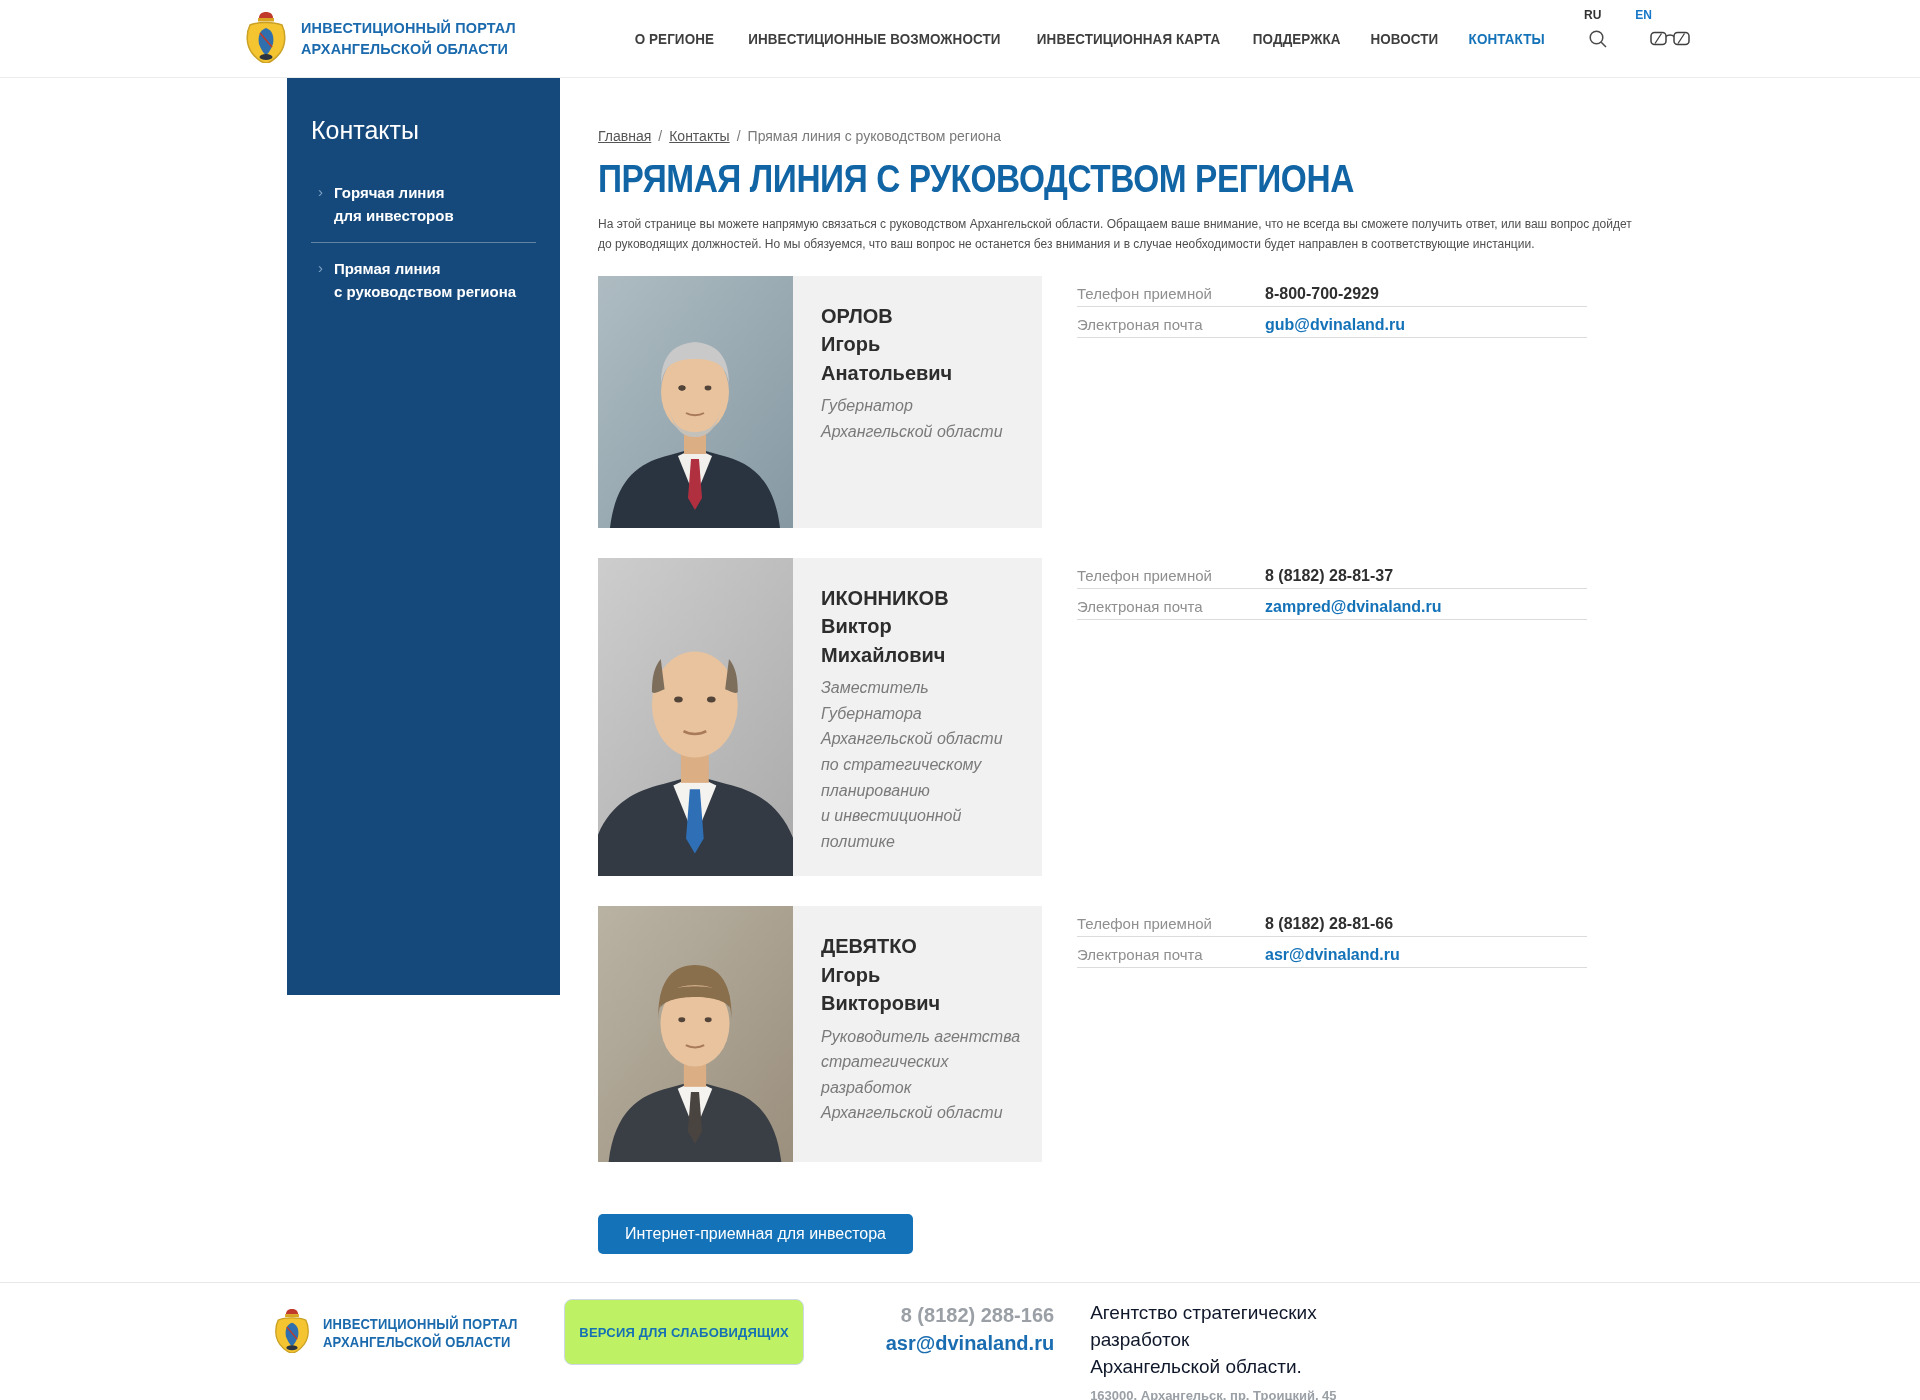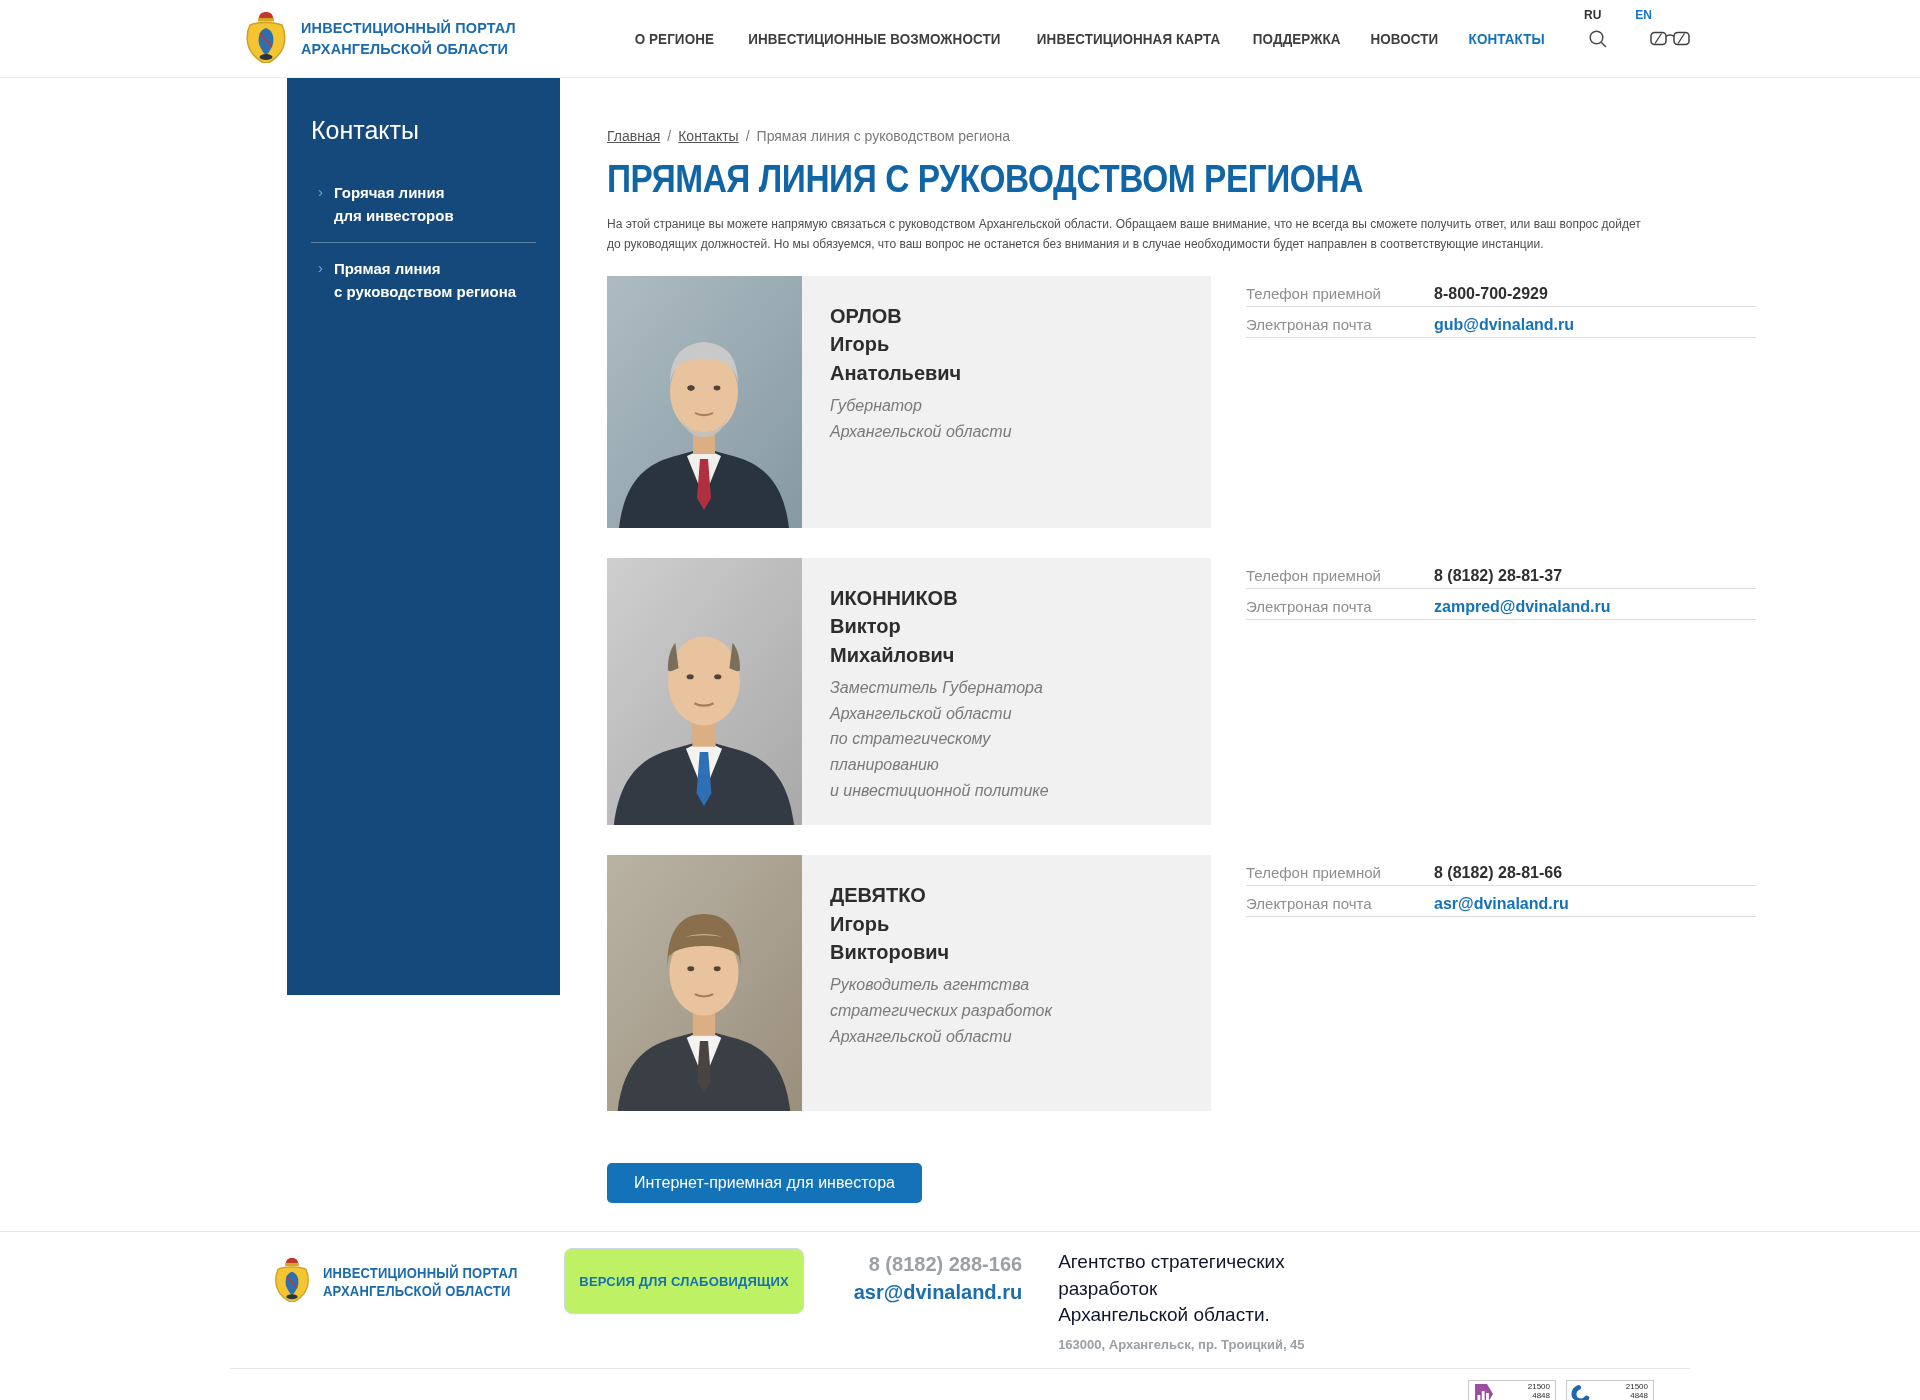--- a/index.html
+++ b/index.html
@@ -31,34 +31,34 @@
   
   .layout { width:1460px; margin:0 auto; display:flex; align-items:flex-start; }
   .sidebar { width:273px; min-height:917px; background:#15497c; color:#fff;
     padding:38px 24px 0 24px; flex:none; margin-left:57px; }
   .sidebar-title { font-size:25px; font-weight:500; margin:0 0 22px 0; }
   .side-item { position:relative; padding:15px 0 15px 23px; font-size:15px; font-weight:bold;
     line-height:1.5; cursor:pointer; }
   .side-item .arr { position:absolute; left:7px; top:14px; color:#7fa4c6; font-size:15px; font-weight:normal; }
   .side-item + .side-item { border-top:1px solid rgba(255,255,255,.32); }
 
-  .main { flex:1; padding:50px 0 28px 38px;margin-left:9px; }
+  .main { flex:1; padding:50px 0 28px 38px; }
 
   .breadcrumb { font-size:14px; color:#7a7a7a; }
   .breadcrumb a { color:#555; text-decoration:underline; cursor:pointer; }
   .bc-sep { margin:0 7px; color:#7a7a7a; }
 
   h1.page-title { margin:14px 0 0; font-size:38px; font-weight:700; color:#1165a5; letter-spacing:-.5px; }
   h1.page-title span { display:inline-block; transform:scaleX(.88); transform-origin:left center; white-space:nowrap; }
 
   .intro { margin:14px 0 0; max-width:1038px; font-size:12px; line-height:1.63; color:#4f4f4f; }
 
   .people { margin-top:22px; }
   .person-row { display:flex; margin-bottom:30px; }
-  .person-card { display:flex; width:604px; background:#f1f1f1; flex:none; }
+  .person-card { display:flex; width:444px; background:#f1f1f1; flex:none; }
   .row1 .person-card { min-height:252px; }
   .row2 .person-card { min-height:258px; }
   .row3 .person-card { min-height:256px; }
   .person-photo { width:195px; flex:none; position:relative; overflow:hidden; }
   .person-photo svg { position:absolute; top:0; left:0; width:100%; height:100%; }
   .person-info { flex:1; padding:26px 18px 22px 28px; }
   .person-name { font-size:20px; font-weight:700; color:#2d2d2d; line-height:1.42; }
   .person-name span { display:block; }
   .person-role { margin-top:6px; font-style:italic; font-size:16px; color:#7a7a7a; line-height:1.6; }
   .contact-table { width:510px; margin-left:35px; flex:none; }
@@ -81,21 +81,21 @@
     background:
       linear-gradient(115deg, rgba(255,255,255,0) 42%, rgba(255,255,255,.08) 42%, rgba(255,255,255,.08) 58%, rgba(255,255,255,0) 58%),
       linear-gradient(245deg, rgba(255,255,255,0) 55%, rgba(255,255,255,.06) 55%),
       #1472b8;
     color:#fff; font-size:13px; font-weight:700; text-align:left; padding:15px 14px;
     line-height:1.6; position:relative; cursor:pointer; font-family:inherit; letter-spacing:.2px; }
   .apply-btn .arrow { position:absolute; right:20px; bottom:17px; font-size:17px; font-weight:normal; }
   .access-btn { margin-left:32px; margin-top:3px; width:240px; height:66px; background:#bef264;
     border:1px solid #ccd8e3; border-radius:8px; color:#1570b4; font-size:13px; font-weight:700;
     display:flex; align-items:center; justify-content:center; cursor:pointer; font-family:inherit; letter-spacing:.2px; }
-  .f-contacts { margin-left:48px; margin-top:8px; width:170px; text-align:right; }
+  .f-contacts { margin-left:80px; margin-top:8px; width:170px; text-align:right; }
   .f-phone { font-size:20px; font-weight:700; color:#9aa0a6; white-space:nowrap; }
   .f-email { font-size:20px; font-weight:700; color:#1b6db1; margin-top:5px; cursor:pointer; white-space:nowrap; }
   .f-agency { margin-left:36px; margin-top:4px; width:270px; }
   .agency-name { color:#0f172a; font-size:19px; line-height:1.4; }
   .agency-addr { margin-top:8px; color:#9aa0a6; font-weight:700; font-size:13px; }
 
   .footer-divider { margin-top:16px; border-top:1px solid #e7e7e7; }
   .counters { display:flex; justify-content:flex-end; gap:10px; margin-top:11px; padding-bottom:10px; padding-right:36px; }
   .badge { width:88px; height:31px; background:#fff; border:1px solid #c9c9c9;
     display:flex; align-items:center; padding:2px 5px 2px 3px; cursor:pointer; }

